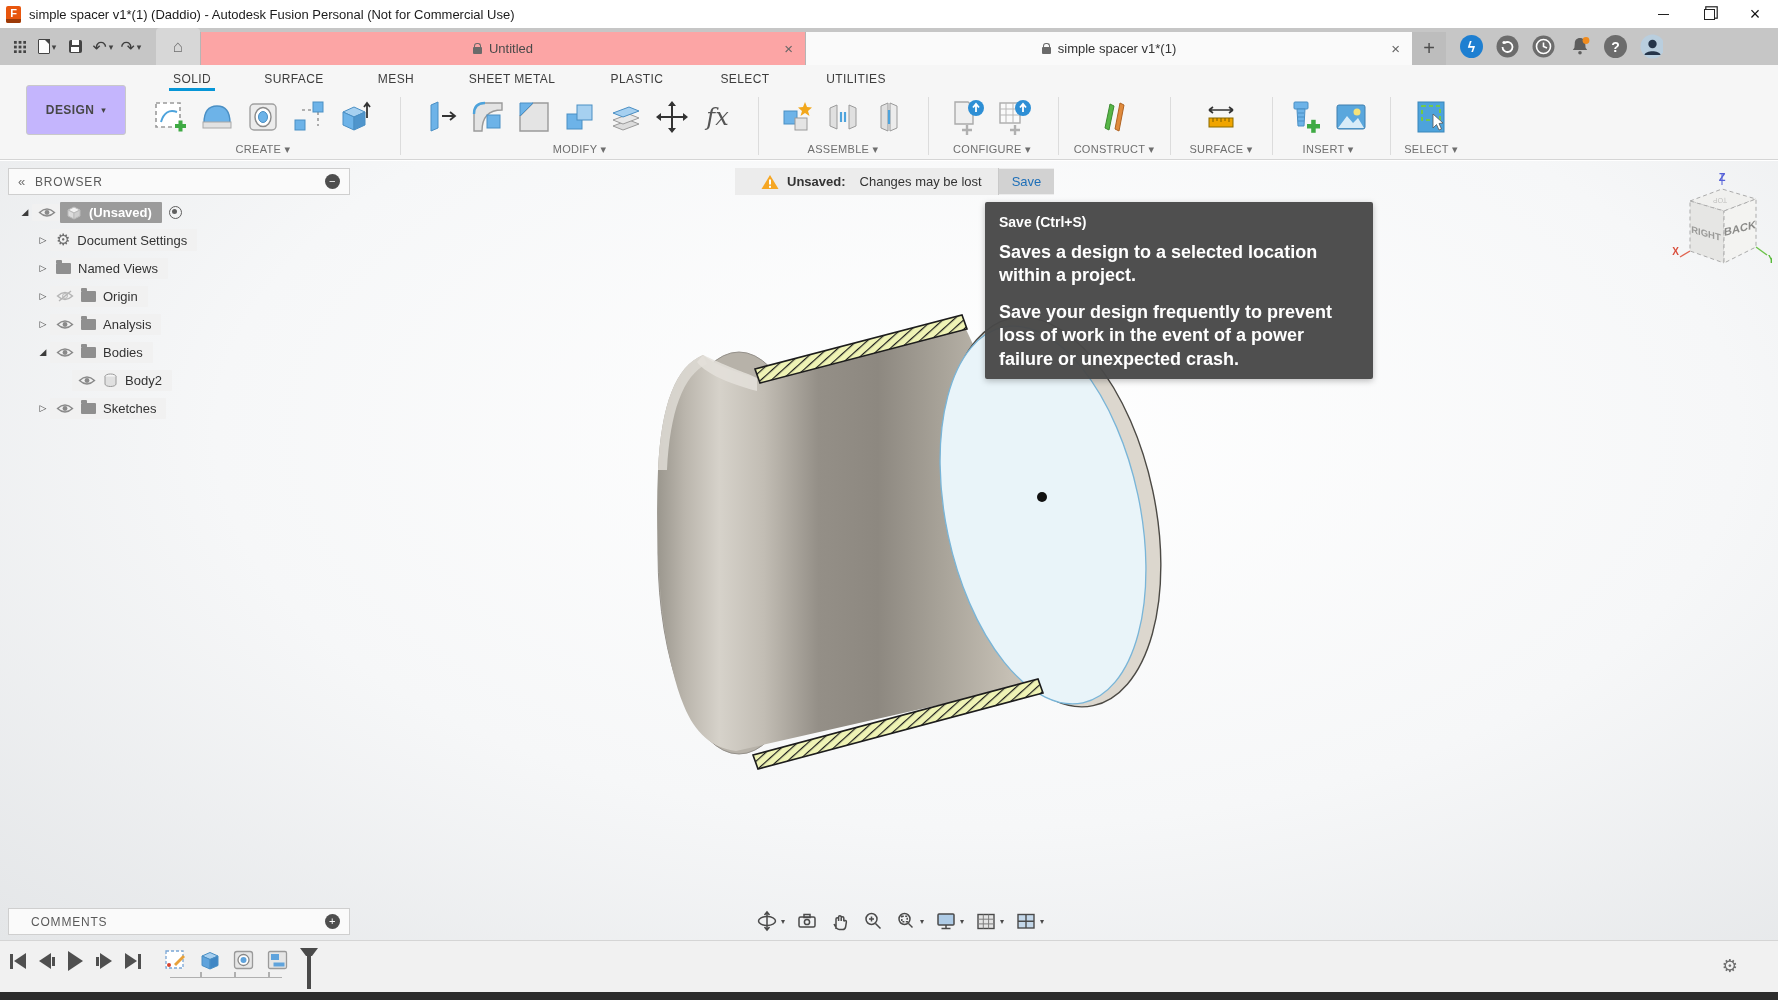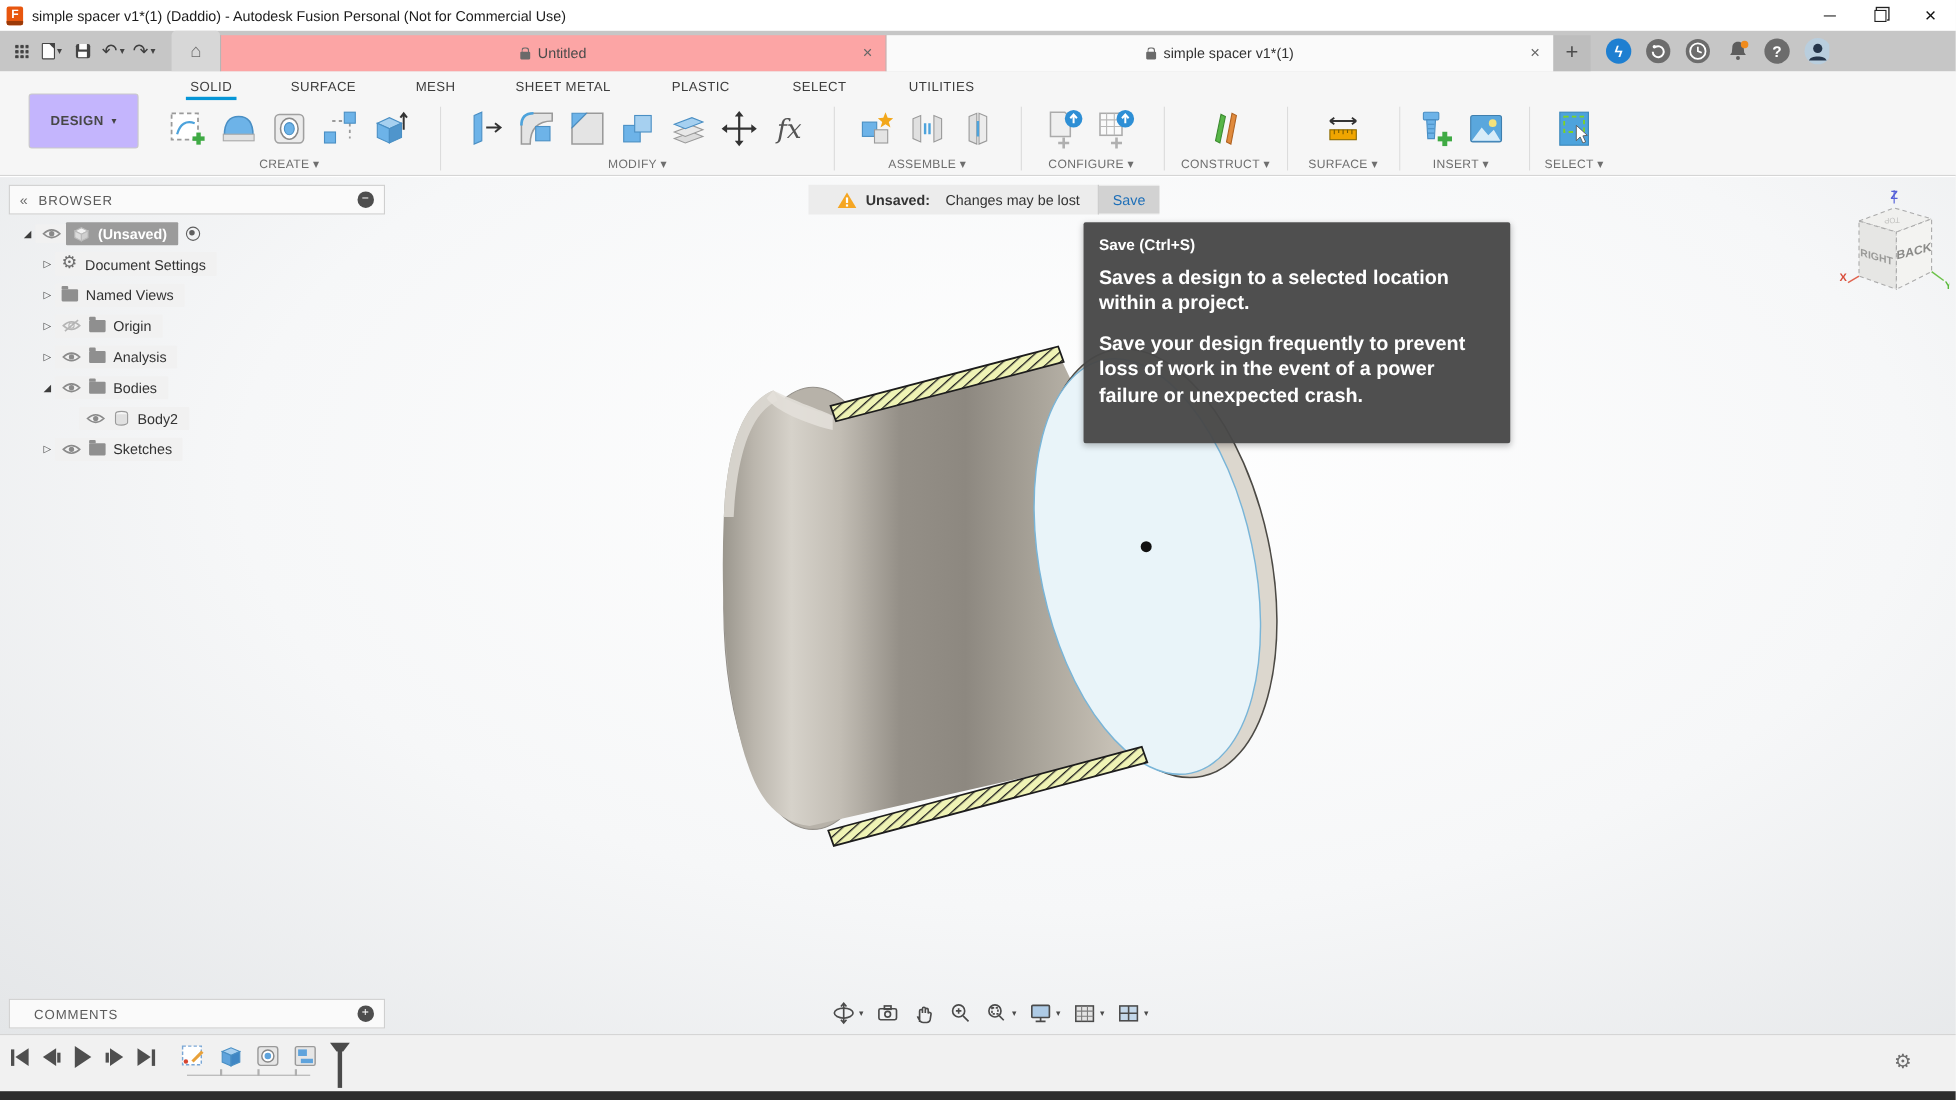--- a/index.html
+++ b/index.html
@@ -81,21 +81,21 @@
   .radio::before { content:""; position:absolute; left:2.6px; top:2.6px; width:5px; height:5px; border-radius:50%; background:#5f5f5f; }
 
   
   .warnbar { position:absolute; left:735px; top:7px; height:27px; background:#ececec; display:flex; align-items:center; font-size:13px; color:#333; padding:0 0 0 26px; }
   .warnbar .bold { font-weight:bold; margin:0 14px 0 8px; }
   .warnmsg { margin-right:16px; }
   .warnsep { width:1px; height:27px; background:#c9c9c9; }
   .savebtn { background:#d2d2d2; color:#1e6fb8; padding:5px 13px; font-size:13px; }
 
   
-  .tooltip { position:absolute; left:985px; top:41px; width:388px; background:rgba(72,72,72,.96); color:#fff; border-radius:2px; padding:12px 14px 32px; box-shadow:0 2px 6px rgba(0,0,0,.25); }
+  .tooltip { position:absolute; left:985px; top:41px; width:388px; background:rgba(72,72,72,.96); color:#fff; border-radius:2px; padding:12px 14px 8px; box-shadow:0 2px 6px rgba(0,0,0,.25); }
   .tt-title { font-size:14px; font-weight:bold; margin-bottom:11px; }
   .tt-body { font-size:18px; font-weight:bold; line-height:1.3; }
   .tt-body + .tt-body { margin-top:13px; }
 
   
   .viewcube { position:absolute; left:1672px; top:10px; width:100px; height:110px; }
 
   
   .navbar { position:absolute; left:752px; top:745px; height:30px; display:flex; align-items:center; gap:3px; }
   .navbtn { display:flex; align-items:center; padding:2px 4px; color:#4a4a4a; }

